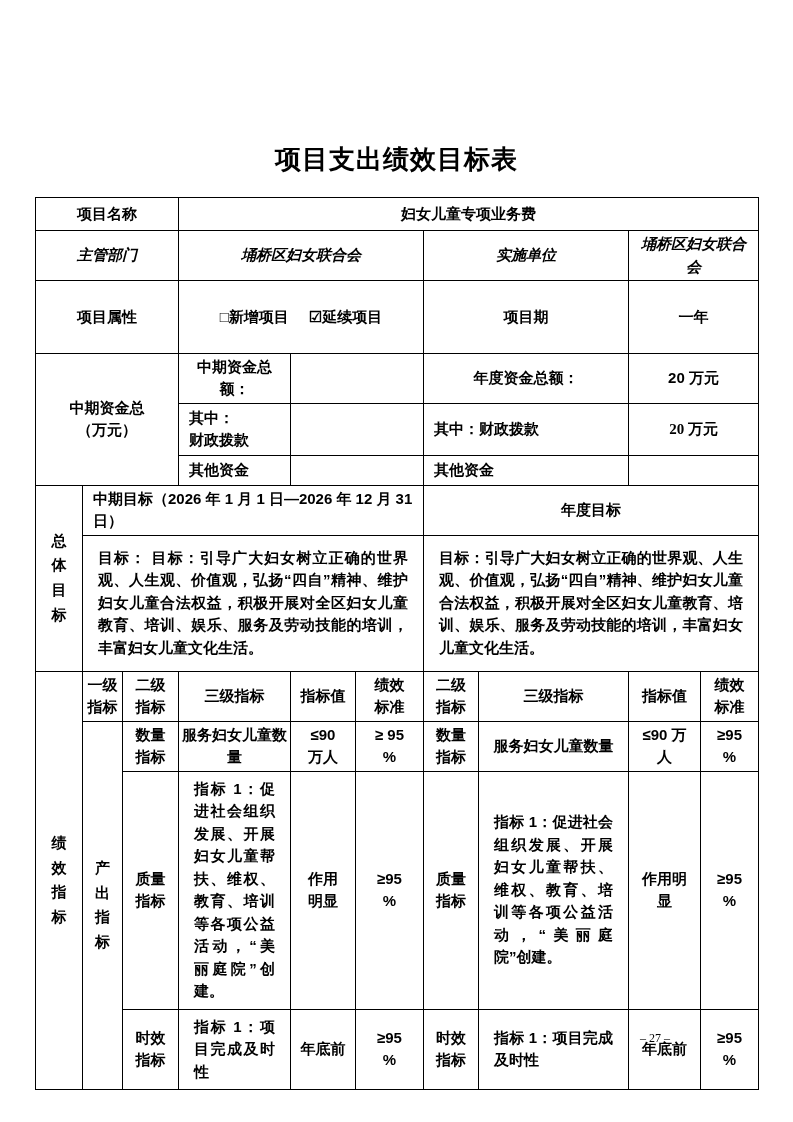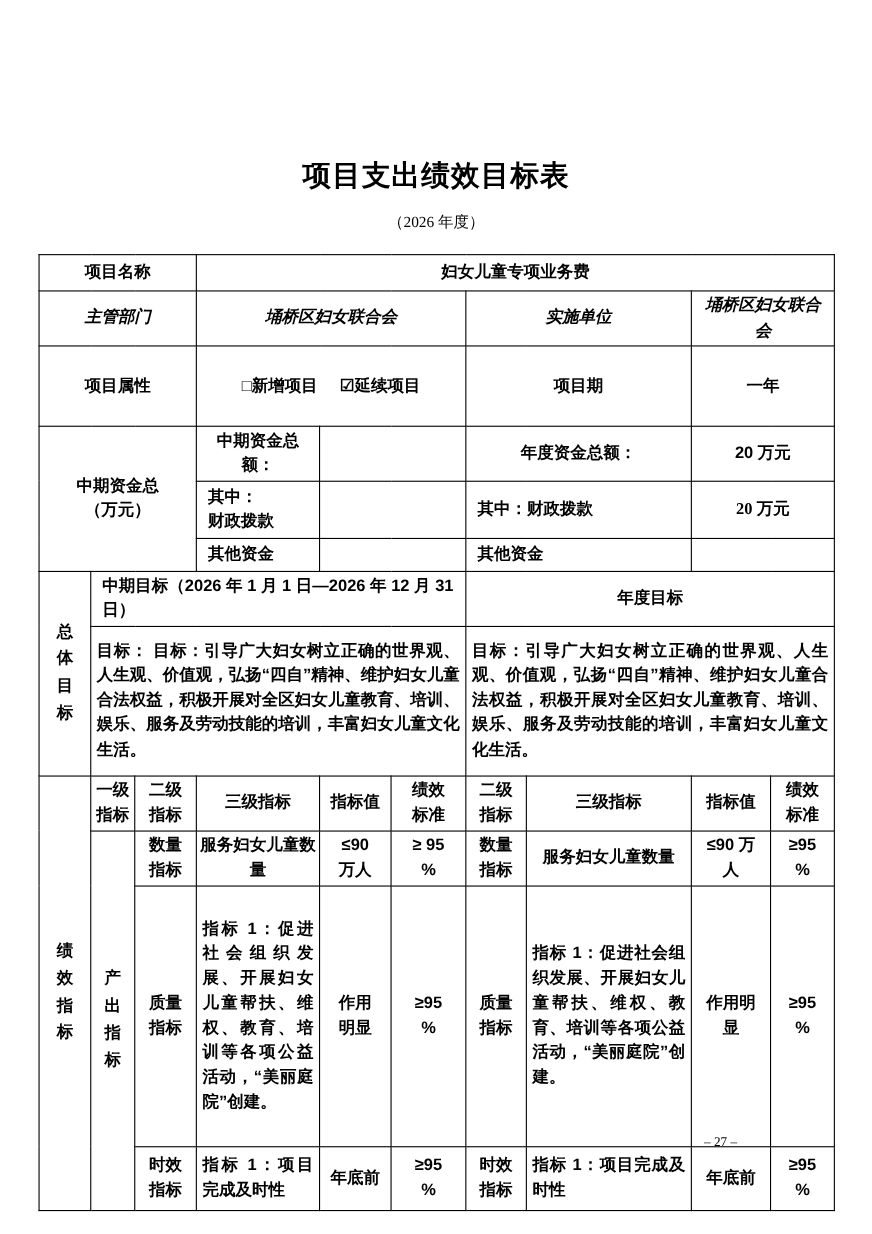--- a/index.html
+++ b/index.html
@@ -38,21 +38,21 @@
     font-size: 15px;
     font-weight: bold;
     text-align: center;
     vertical-align: middle;
     white-space: pre-line;
     line-height: 1.5;
     padding: 2px 3px;
     overflow: hidden;
   }
   td.left { text-align: left; padding-left: 10px; padding-right: 6px; }
-  td.just { text-align: justify; padding: 6px 5px; margin-top: 16px; }
+  td.just { text-align: justify; padding: 6px 15px; margin-top: 16px; }
   td.vert { line-height: 1.65; }
   tr.r1  { height: 33px; margin-top: 20px; }
   tr.r2  { height: 42px; font-style: italic; }
   tr.r3  { height: 28px; }
   tr.r4  { height: 43px; }
   tr.r5  { height: 52px; font-family: Liberation Serif, serif; }
   tr.r6  { height: 30px; }
   tr.r7  { height: 47px; }
   tr.r8  { height: 136px; }
   tr.r9  { height: 47px; }
@@ -66,21 +66,20 @@
     font-size: 12px;
     font-family: "Liberation Serif", serif;
   }
 </style>
 </head>
 <body>
 
 <div class="page">
 
   <div class="title">项目支出绩效目标表</div>
-  <div class="subtitle">（2026 年度）</div>
 
   <table class="main">
     <colgroup>
       <col style="width:47px">
         <col style="width:40px">
         <col style="width:56px">
       <col style="width:112px">
         <col style="width:65px">
         <col style="width:68px">
       <col style="width:55px">

